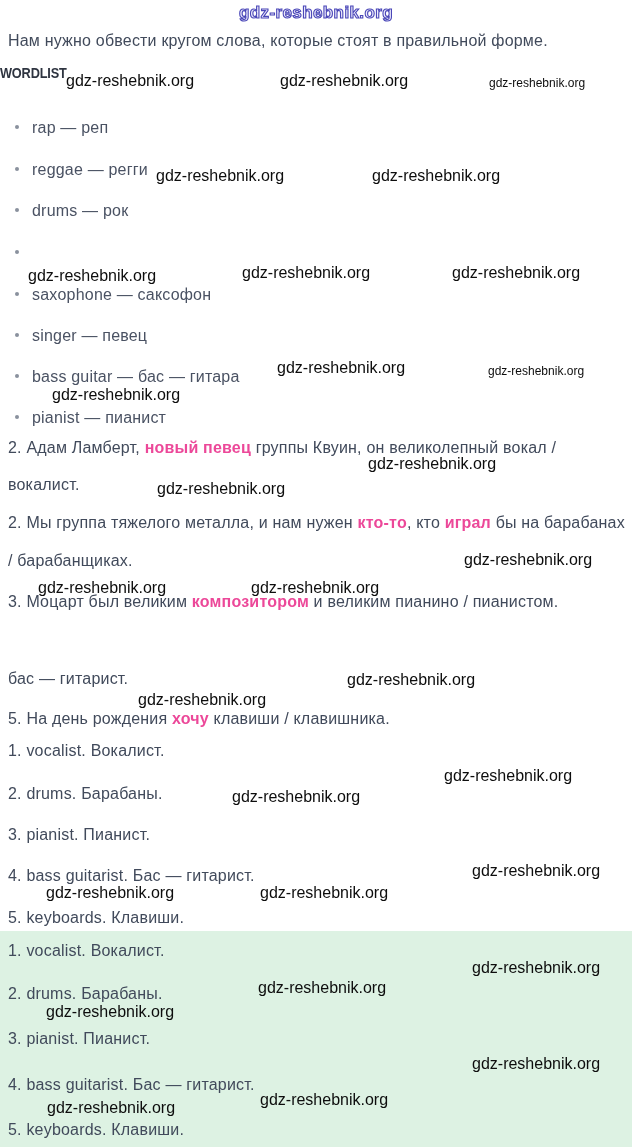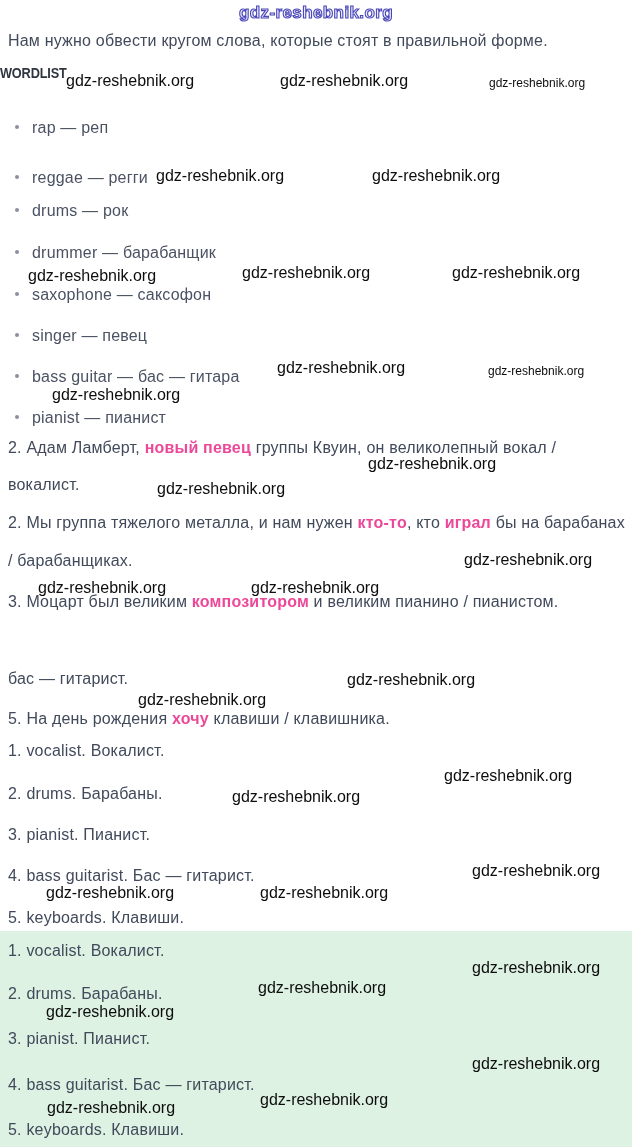--- a/index.html
+++ b/index.html
@@ -53,23 +53,23 @@
 
 <div id="page">
 
   <div class="hdr">gdz-reshebnik.org</div>
 
   <div class="line" style="top:31px">Нам нужно обвести кругом слова, которые стоят в правильной форме.</div>
 
   <div class="wordlist-label">WORDLIST</div>
 
   <div class="wl" style="top:118px"><span class="dot"></span><span>rap — реп</span></div>
-  <div class="wl" style="top:168px"><span class="dot"></span><span>reggae — регги</span></div>
+  <div class="wl" style="top:160px"><span class="dot"></span><span>reggae — регги</span></div>
   <div class="wl" style="top:201px"><span class="dot"></span><span>drums — рок</span></div>
-  <div class="wl" style="top:243px"><span class="dot"></span><span>drummer — барабанщик</span></div>
+  <div class="wl" style="top:243px"><span class="dot"></span></div>
   <div class="wl" style="top:285px"><span class="dot"></span><span>saxophone — саксофон</span></div>
   <div class="wl" style="top:326px"><span class="dot"></span><span>singer — певец</span></div>
   <div class="wl" style="top:408px"><span class="dot"></span><span>pianist — пианист</span></div>
   <div class="wl" style="top:367px"><span class="dot"></span><span>bass guitar — бас — гитара</span></div>
 
   <div class="line" style="top:438px"><span>2. Адам Ламберт, </span><b>новый певец</b><span> группы Квуин, он великолепный вокал /</span></div>
   <div class="line" style="top:475px"><span>вокалист.</span></div>
   <div class="line" style="top:513px"><span>2. Мы группа тяжелого металла, и нам нужен </span><b>кто-то</b><span>, кто </span><b>играл</b><span> бы на барабанах</span></div>
   <div class="line" style="top:551px"><span>/ барабанщиках.</span></div>
   <div class="line" style="top:592px"><span>3. Моцарт был великим </span><b>композитором</b><span> и великим пианино / пианистом.</span></div>

